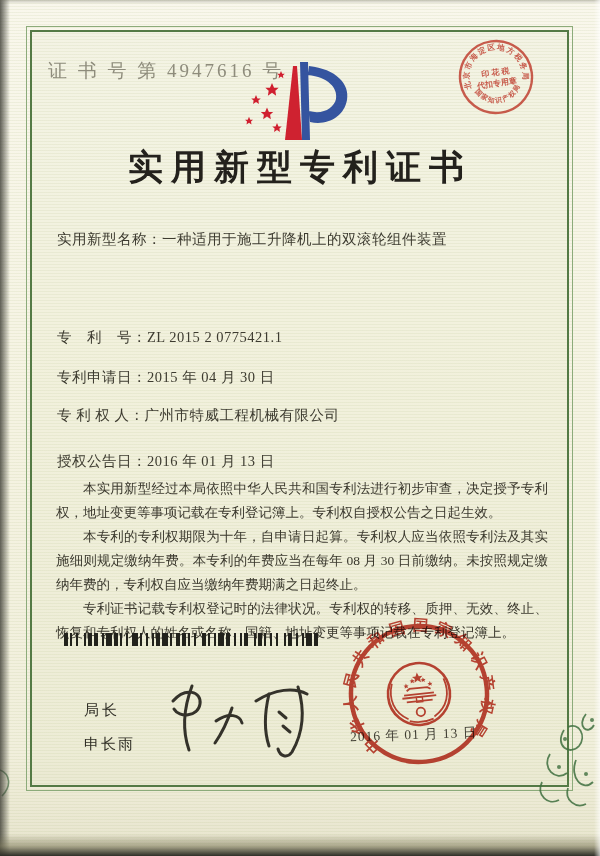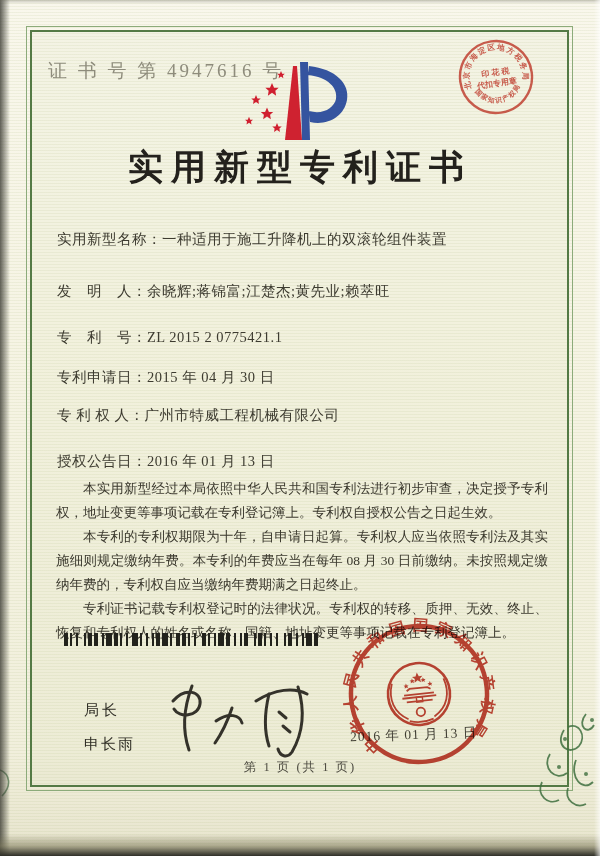--- a/index.html
+++ b/index.html
@@ -84,21 +84,20 @@
     </g>
     <polygon points="57,8 61,8 66,82 49,82" fill="#cf2230"></polygon>
     <path fill="#35549f" d="M 64,4 L 72,4 L 74,82 L 66,82 Z
          M 73,8 C 100,11 114,26 111,42 C 108,59 91,68 74,64 L 73,53
          C 87,57 98,50 100,41 C 102,30 92,19 72,17 Z"></path>
   </svg>
 
   <div class="title">实用新型专利证书</div>
 
   <div class="field f0"><span>实用新型名称：</span><span>一种适用于施工升降机上的双滚轮组件装置</span></div>
-  <div class="field f1"><span>发　明　人：</span><span>余晓辉;蒋锦富;江楚杰;黄先业;赖萃旺</span></div>
   <div class="field f2"><span>专　利　号：</span><span>ZL 2015 2 0775421.1</span></div>
   <div class="field f3"><span>专利申请日：</span><span>2015 年 04 月 30 日</span></div>
   <div class="field f4"><span>专 利 权 人：</span><span>广州市特威工程机械有限公司</span></div>
   <div class="field f5"><span>授权公告日：</span><span>2016 年 01 月 13 日</span></div>
 
   <div class="body-text">
     <p>本实用新型经过本局依照中华人民共和国专利法进行初步审查，决定授予专利权，地址变更等事项记载在专利登记簿上。专利权自授权公告之日起生效。</p>
     <p>本专利的专利权期限为十年，自申请日起算。专利权人应当依照专利法及其实施细则规定缴纳年费。本专利的年费应当在每年 08 月 30 日前缴纳。未按照规定缴纳年费的，专利权自应当缴纳年费期满之日起终止。</p>
     <p>专利证书记载专利权登记时的法律状况。专利权的转移、质押、无效、终止、恢复和专利权人的姓名或名称、国籍、地址变更等事项记载在专利登记簿上。</p>
   </div>
@@ -183,19 +182,18 @@
         <circle cx="31" cy="27" r="2"></circle>
       <circle cx="25" cy="55" r="2"></circle>
         <circle cx="52" cy="62" r="2"></circle>
     </g>
   </svg>
 
   <svg class="flourish-bl" width="16" height="34" viewBox="0 0 16 34">
     <path d="M 0,4 C 10,8 12,20 2,30" fill="none" stroke="#49734a" stroke-width="1.6" opacity="0.7"></path>
   </svg>
 
-  <div class="footer">第 1 页 (共 1 页)</div>
 </div>
 
 <div class="shadow-left"></div>
 <div class="shadow-top"></div>
 <div class="shadow-bottom"></div>
 <div class="edge-right"></div>
 
 </body></html>

